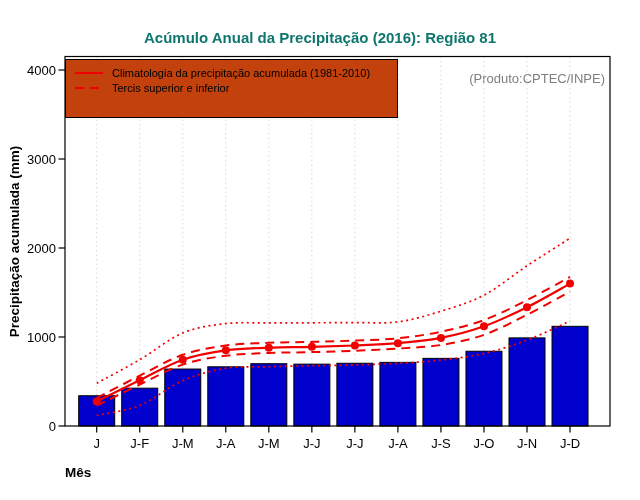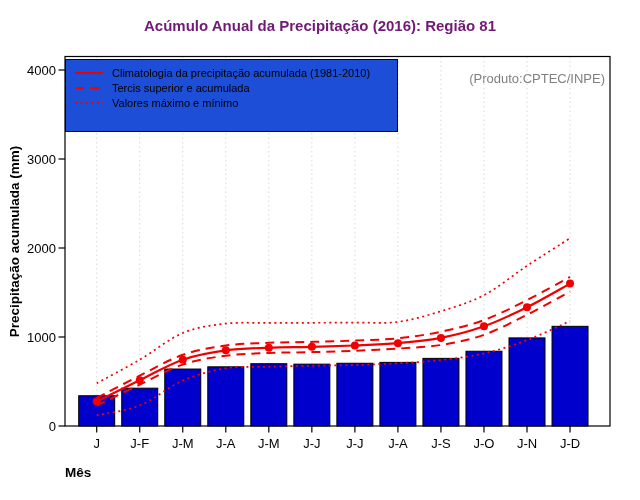--- a/index.html
+++ b/index.html
@@ -1,30 +1,30 @@
 <!DOCTYPE html>
 <html><head>
 <meta charset="utf-8">
 <style>
   html,body{margin:0;padding:0;background:#fff;}
   #stage{
     position:relative;width:640px;height:500px;background:#ffffff;
     font-family:"Liberation Sans", sans-serif;overflow:hidden;
   }
   .chart-title{
-    position:absolute;left:0;top:17px;width:640px;text-align:center;
-    font-size:15px;font-weight:bold;color:#701a75;
+    position:absolute;left:0;top:29px;width:640px;text-align:center;
+    font-size:15px;font-weight:bold;color:#0f766e;
   }
   .watermark{
     position:absolute;top:71px;left:0;width:605px;text-align:right;
     font-size:13px;color:#7f7f7f;
   }
   .legend{
-    position:absolute;left:65px;top:59px;width:333px;height:73px;
-    background:#1d4ed8;border:1px solid #000;box-sizing:border-box;
+    position:absolute;left:65px;top:59px;width:333px;height:59px;
+    background:#c2410c;border:1px solid #000;box-sizing:border-box;
     padding:5px 0 0 8px;
   }
   .legend-row{display:flex;align-items:center;height:15px;}
   .legend-sample{width:30px;margin-right:8px;flex:0 0 auto;}
   .legend-label{font-size:11px;color:#000;white-space:nowrap;}
   .y-title{
     position:absolute;left:-96px;top:234px;width:220px;text-align:center;
     font-size:13.5px;font-weight:bold;color:#000;
     transform:rotate(-90deg);transform-origin:center center;
   }
@@ -126,26 +126,20 @@
     <div class="legend-row">
       <svg class="legend-sample" width="30" height="10">
         <line x1="1" y1="5" x2="29" y2="5" stroke="#F10000" stroke-width="2"></line>
       </svg>
       <span class="legend-label">Climatologia da precipitação acumulada (1981-2010)</span>
     </div>
     <div class="legend-row">
       <svg class="legend-sample" width="30" height="10">
         <line x1="1" y1="5" x2="29" y2="5" stroke="#F10000" stroke-width="2" stroke-dasharray="9,6"></line>
       </svg>
-      <span class="legend-label">Tercis superior e acumulada</span>
-    </div>
-    <div class="legend-row">
-      <svg class="legend-sample" width="30" height="10">
-        <line x1="1" y1="5" x2="29" y2="5" stroke="#F10000" stroke-width="2" stroke-dasharray="2,3.5"></line>
-      </svg>
-      <span class="legend-label">Valores máximo e mínimo</span>
+      <span class="legend-label">Tercis superior e inferior</span>
     </div>
   </div>
 
   <div class="y-title">Precipitação acumulada (mm)</div>
   <div class="x-title">Mês</div>
 
 </div>
 
 </body></html>

